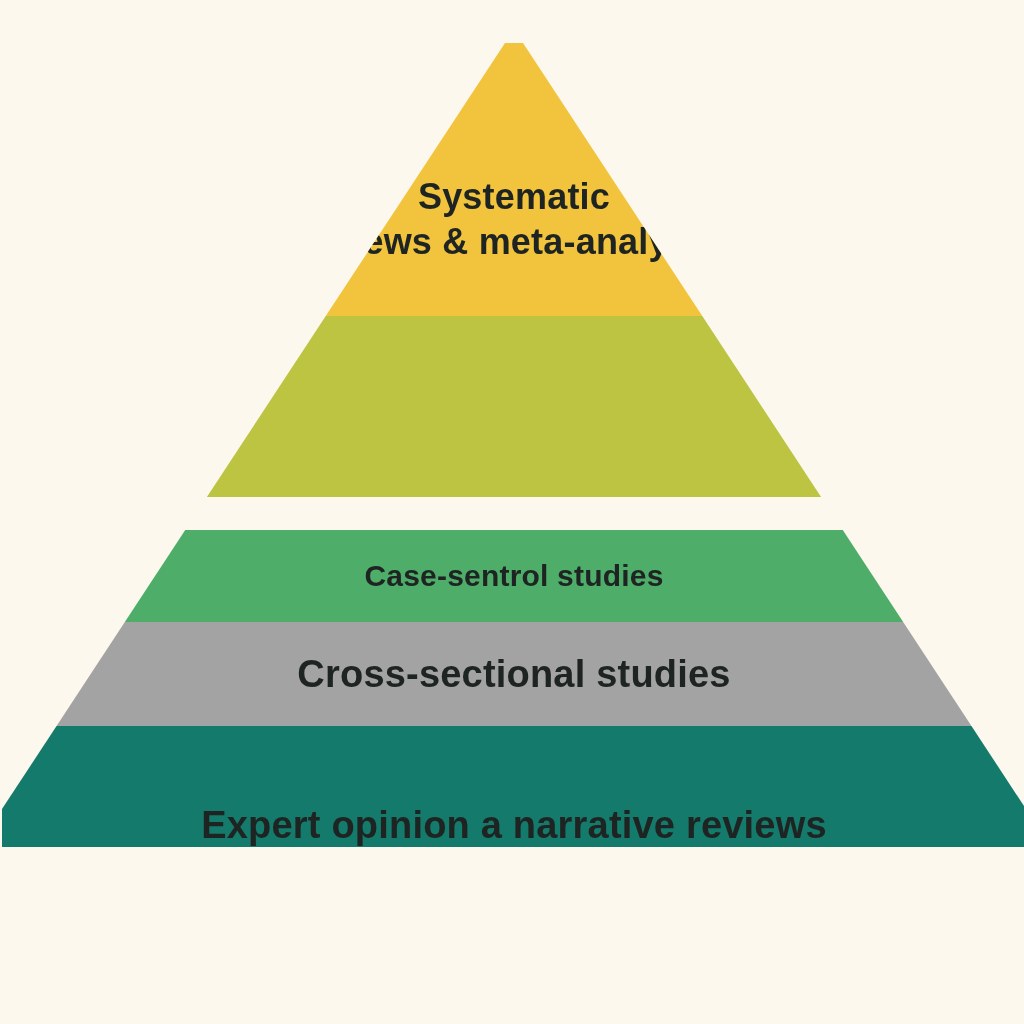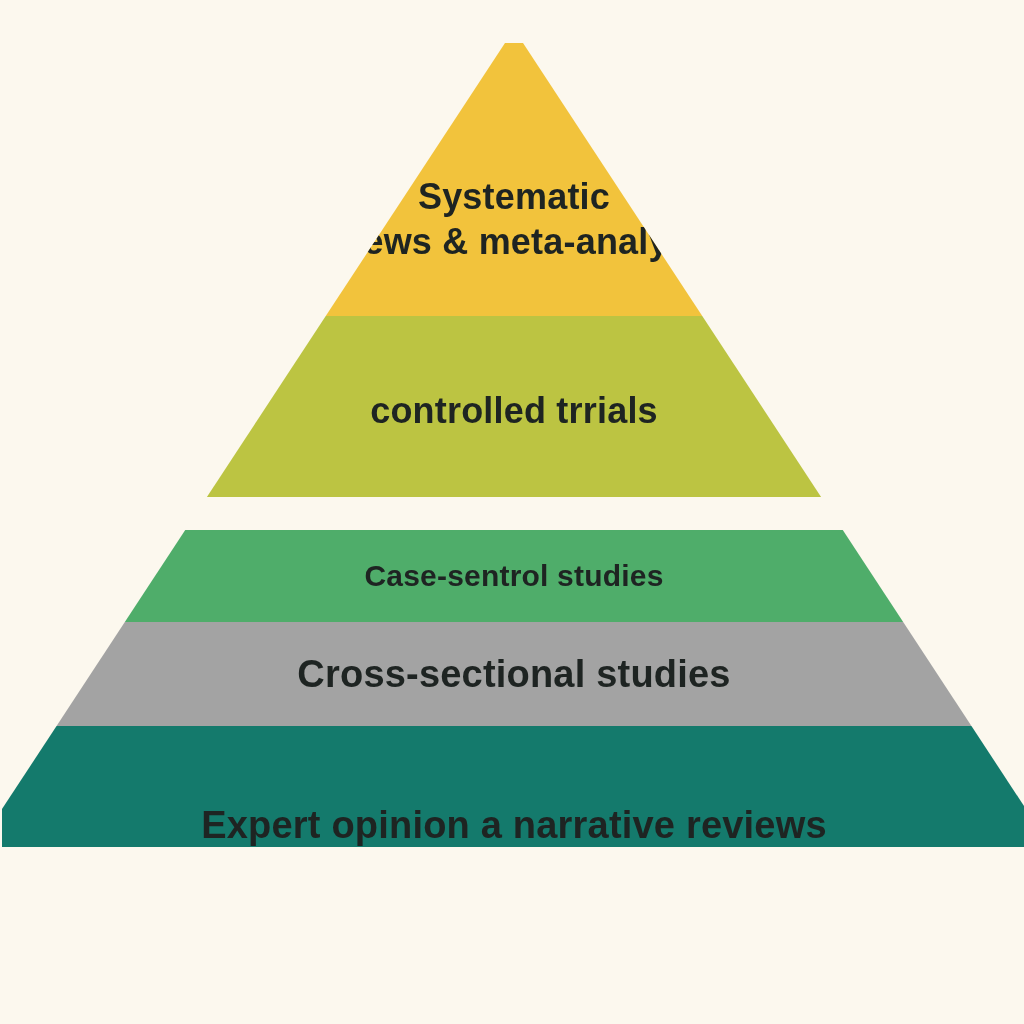--- a/index.html
+++ b/index.html
@@ -48,21 +48,20 @@
 <div class="stage" style="background-color: rgb(252, 248, 238); color: rgb(30, 36, 34);">
 
   <div class="pyramid">
 
     <div class="band b1" style="background-color: rgb(242, 195, 60);">
       <span class="line">Systematic</span>
       <span class="line">reviews &amp; meta-analyses</span>
     </div>
 
     <div class="band b2" style="background-color: rgb(188, 196, 66);">
-      <span class="line">controlled trrials</span>
     </div>
 
 
     <div class="band b4" style="background-color: rgb(79, 173, 106);">
       <span class="line">Case-sentrol studies</span>
     </div>
 
     <div class="band b5" style="background-color: #a3a3a3;">
       <span class="line">Cross-sectional studies</span>
     </div>

